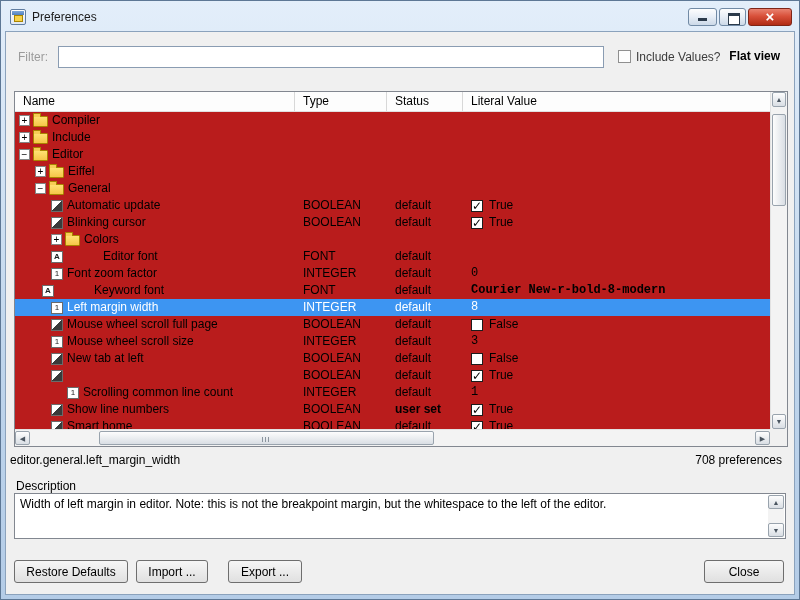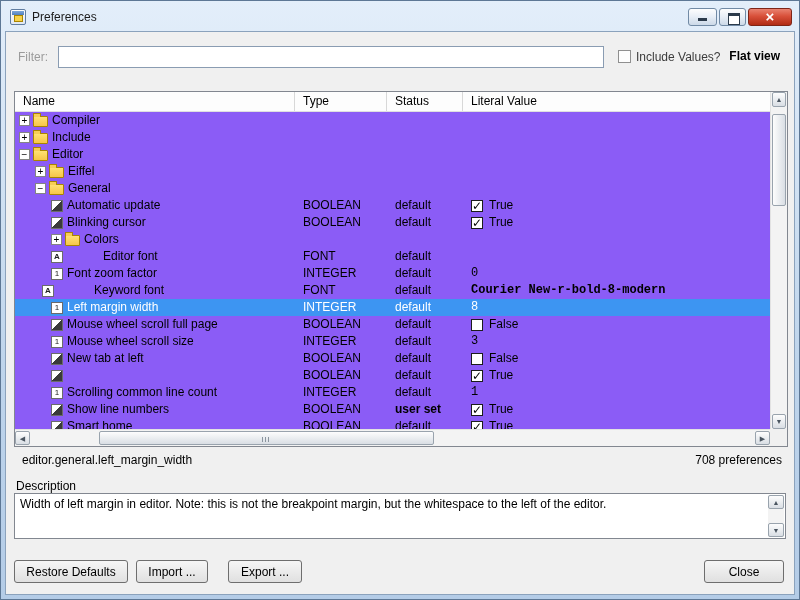--- a/index.html
+++ b/index.html
@@ -36,21 +36,21 @@
   .filter-input { position:absolute; left:52px; top:14px; width:546px; height:22px;
     border:1px solid #8a9cb2; background:#fff; font-family:inherit; font-size:12px; padding:0 4px; }
   .inc-cb { position:absolute; left:612px; top:18px; width:13px; height:13px;
     border:1px solid #8f8f8f; background:#fdfdfd; }
   .inc-label { position:absolute; left:630px; top:18px; color:#3c3c3c; }
   .flatview { position:absolute; right:14px; top:17px; font-weight:bold; background:none; border:none;
     font-family:inherit; font-size:12px; cursor:default; }
 
   
   .panel { position:absolute; left:8px; top:59px; width:774px; height:356px;
-    background:#8b5cf6; border:1px solid #828790; }
+    background:#b91c1c; border:1px solid #828790; }
   .thead { position:absolute; left:0; right:17px; top:0; height:20px; display:flex;
     background:#fdfdfd; border-bottom:1px solid #e0e0e0; }
   .th { border-right:1px solid #d8d8d8; padding-left:8px; line-height:19px; overflow:hidden; flex:none; }
   .th.n { width:280px; } .th.t { width:92px; } .th.s { width:76px; } .th.v { flex:1; border-right:none; }
 
   .rows { position:absolute; left:0; right:17px; top:20px; bottom:17px; overflow:hidden; }
   .row { display:flex; height:17px; line-height:17px; white-space:nowrap; }
   .cell { overflow:hidden; flex:none; }
   .c-name { width:280px; display:flex; align-items:center; }
   .c-type { width:92px; padding-left:8px; }
@@ -90,21 +90,21 @@
   .vsb .thumb { position:absolute; left:1px; right:1px; top:22px; height:92px;
     background:linear-gradient(90deg,#fdfdfd,#d9dee4); border:1px solid #99a3ad; border-radius:2px; }
   .hsb .thumb { position:absolute; top:1px; bottom:1px; left:84px; width:335px;
     background:linear-gradient(#fdfdfd,#d9dee4); border:1px solid #99a3ad; border-radius:2px; }
   .hsb .thumb::after { content:""; position:absolute; left:50%; top:5px; width:9px; height:5px; margin-left:-5px;
     background:repeating-linear-gradient(90deg,#8b959f 0 1px,transparent 1px 3px); }
   .up::after { content:"▲"; } .down::after { content:"▼"; }
   .left::after { content:"◀"; } .right::after { content:"▶"; }
 
   
-  .statusbar-path { position:absolute; left:16px; top:421px;text-align:right; }
+  .statusbar-path { position:absolute; left:4px; top:421px;text-align:right; }
   .statusbar-count { position:absolute; right:12px; top:421px; }
   .desc-label { position:absolute; left:10px; top:447px; }
   .desc-box { position:absolute; left:8px; right:8px; top:461px; height:46px;
     background:#fff; border:1px solid #828790; }
   .desc-text { position:absolute; left:5px; top:3px; right:22px; line-height:15px; }
   .desc-sb { position:absolute; top:1px; right:1px; bottom:1px; width:16px; background:#f3f3f3; }
   .desc-sb .sb-btn { left:0; right:0; height:14px; line-height:13px; }
   .desc-sb .up { top:0; } .desc-sb .down { bottom:0; }
 
   .btn { position:absolute; top:528px; height:23px; border:1px solid #6e6e6e; border-radius:3px;
@@ -307,21 +307,21 @@
               <span class="icon leaf bool"></span>
             </div>
             <div class="cell c-type">BOOLEAN</div>
             <div class="cell c-status">default</div>
             <div class="cell c-value">
               <span class="cb checked"></span>
               <span>True</span>
             </div>
           </div>
           <div class="row">
-            <div class="cell c-name" style="padding-left: 36px;">
+            <div class="cell c-name" style="padding-left: 52px;">
               <span class="icon leaf int"></span>
               <span>Scrolling common line count</span>
             </div>
             <div class="cell c-type">INTEGER</div>
             <div class="cell c-status">default</div>
             <div class="cell c-value">
               <span class="mono">1</span>
             </div>
           </div>
           <div class="row">

